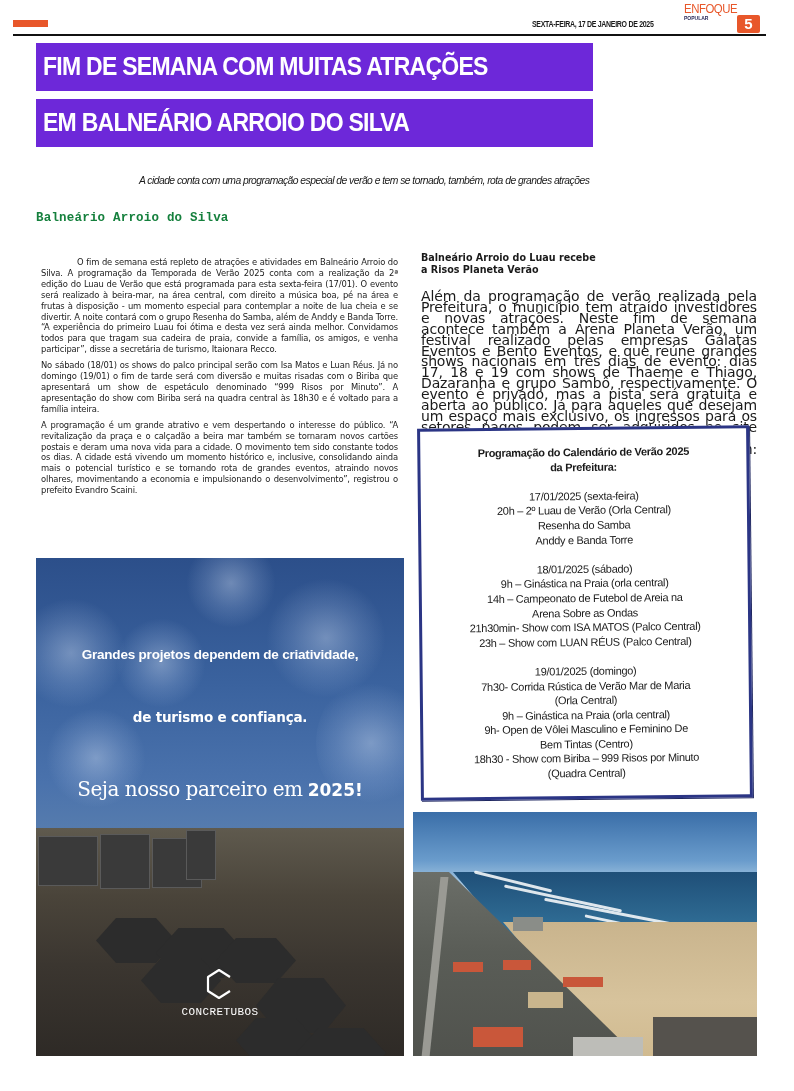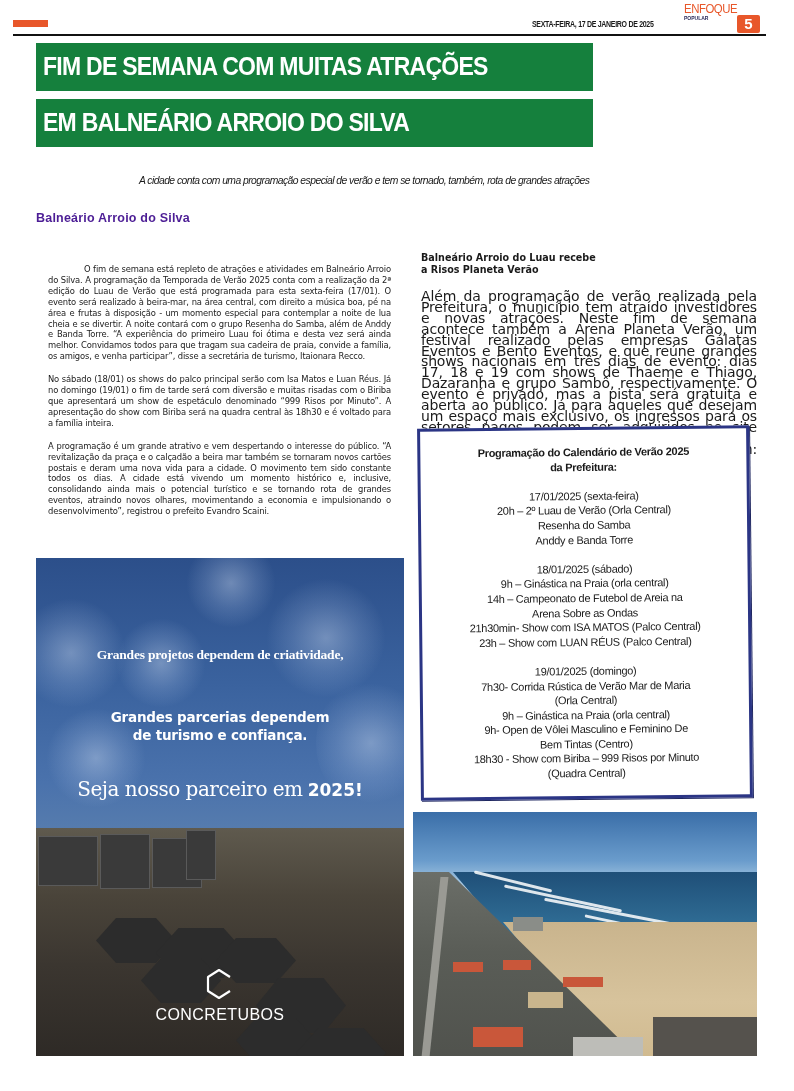--- a/index.html
+++ b/index.html
@@ -9,59 +9,59 @@
   
   .orange-bar { position: absolute; left: 13px; top: 20px; width: 35px; height: 7px; background: #e8572a; }
   .header-date { position: absolute; left: 532px; top: 19px; font-family: "Liberation Sans", sans-serif; font-size: 7px; font-weight: bold; letter-spacing: -0.3px; color: #1a1a1a; transform: scaleY(1.25); transform-origin: left top; }
   .brand { position: absolute; left: 684px; top: 4px; }
   .brand-main { font-family: "Liberation Sans", sans-serif; font-size: 12px; color: #e8572a; letter-spacing: -0.5px; line-height: 11px; display: block; transform: scaleX(0.95); transform-origin: left; }
   .brand-sub { font-family: "Liberation Sans", sans-serif; font-size: 5px; font-weight: bold; color: #2a2a5a; display: block; line-height: 6px; }
   .page-num { position: absolute; left: 737px; top: 15px; width: 23px; height: 18px; background: #e8572a; color: #fff; font-family: "Liberation Sans", sans-serif; font-size: 15px; font-weight: bold; text-align: center; line-height: 18px; border-radius: 2px; }
   .header-rule { position: absolute; left: 13px; top: 34px; width: 753px; height: 2px; background: #111; }
 
   
-  .headline-band { position: absolute; left: 36px; width: 557px; height: 48px; background: #15803d; }
+  .headline-band { position: absolute; left: 36px; width: 557px; height: 48px; background: #6d28d9; }
   .headline-band.one { top: 43px; }
   .headline-band.two { top: 99px; }
   .headline-text { position: absolute; left: 7px; top: 9px; font-family: "Liberation Sans", sans-serif; font-weight: bold; font-size: 25px; color: #ffffff; letter-spacing: -0.8px; white-space: nowrap; transform: scaleX(0.92); transform-origin: left; }
 
   .subtitle { position: absolute; left: 139px; top: 174px; font-family: "Liberation Sans", sans-serif; font-style: italic; font-size: 11.5px; color: #1a1a1a; letter-spacing: -0.6px; white-space: nowrap; transform: scaleX(0.9); transform-origin: left; }
 
-  .section-title { position: absolute; left: 36px; top: 211px; font-family: Liberation Sans, sans-serif; font-weight: bold; font-size: 12.5px; color: #4c1d95; letter-spacing: 0.2px; }
+  .section-title { position: absolute; left: 36px; top: 211px; font-family: Liberation Mono, monospace; font-weight: bold; font-size: 12.5px; color: #15803d; letter-spacing: 0.2px; }
 
   
   .col-left { position: absolute; left: 36px; top: 252px; width: 367px; font-family: "DejaVu Sans", sans-serif; font-size: 8.4px; line-height: 10.9px; text-align: justify; color: #1a1a1a; letter-spacing: -0.15px; }
-  .col-left p { margin: 12px; }
+  .col-left p { margin: 5px; }
   .col-left p.indent { text-indent: 36px; }
 
   
   .right-title { position: absolute; left: 421px; top: 252px; width: 300px; font-family: "DejaVu Sans", sans-serif; font-weight: bold; font-size: 9.6px; line-height: 12px; color: #1a1a1a; }
   .col-right { position: absolute; left: 421px; top: 291px; width: 336px; font-family: "DejaVu Sans", sans-serif; font-size: 14px; line-height: 10.9px; text-align: justify; color: #1a1a1a; letter-spacing: -0.15px; }
   .col-right p { margin: 0; }
 
   
   .schedule-box { position: absolute; left: 419px; top: 427px; width: 332px; height: 372px; border: 3px solid #2b3585; background: #fff; transform: rotate(-0.6deg); box-shadow: 1px 1px 0 #1f2760; }
   .schedule-inner { position: absolute; left: 0; right: 0; top: 15px; text-align: center; font-family: "Liberation Sans", sans-serif; font-size: 11px; line-height: 14.6px; color: #1a1a1a; letter-spacing: -0.3px; }
   .schedule-title { font-weight: bold; font-size: 11px; }
   .schedule-gap { height: 14.6px; }
 
   
   .ad { position: absolute; left: 36px; top: 558px; width: 368px; height: 498px; overflow: hidden;
         background: linear-gradient(180deg, #2c4f8a 0%, #3a629e 25%, #4a72ac 45%, #5a7fae 58%, #8096b4 68%, #6b6c6a 72%, #4b4843 78%, #3e3a35 88%, #2d2a26 100%); }
   .firework { position: absolute; border-radius: 50%; background: radial-gradient(circle, rgba(230,240,255,0.35) 0%, rgba(210,225,250,0.15) 40%, rgba(200,220,250,0) 70%); }
-  .ad-line1 { position: absolute; left: 0; right: 0; top: 88px; text-align: center; font-family: Liberation Serif, serif; font-weight: bold; font-size: 13.5px; line-height: 18px; color: #ffffff; letter-spacing: -0.2px; }
+  .ad-line1 { position: absolute; left: 0; right: 0; top: 88px; text-align: center; font-family: Liberation Sans, sans-serif; font-weight: bold; font-size: 13.5px; line-height: 18px; color: #ffffff; letter-spacing: -0.2px; }
   .ad-line2 { position: absolute; left: 0; right: 0; top: 150px; text-align: center; font-family: "DejaVu Sans", sans-serif; font-weight: bold; font-size: 13.5px; line-height: 18px; color: #ffffff; letter-spacing: -0.2px; }
   .ad-tagline { position: absolute; left: 0; right: 0; top: 219px; text-align: center; color: #ffffff; white-space: nowrap; }
   .ad-tagline .script { font-family: "DejaVu Serif", serif; font-size: 20px; letter-spacing: -0.5px; }
   .ad-tagline .year { font-family: "DejaVu Sans", sans-serif; font-weight: bold; font-size: 17px; }
   .ad-ground { position: absolute; left: 0; right: 0; top: 270px; bottom: 0; background: linear-gradient(180deg, #5f5a4e 0%, #4a443a 30%, #3b3630 60%, #2e2a26 100%); }
   .paver { position: absolute; background: #3a3a3a; border: 1px solid #5a5a5a; }
   .hexagon-stack { position: absolute; background: #2c2c2c; clip-path: polygon(25% 0, 75% 0, 100% 50%, 75% 100%, 25% 100%, 0 50%); }
   .logo-hex { position: absolute; left: 168px; top: 410px; width: 30px; height: 32px; }
-  .logo-text { position: absolute; left: 0; right: 0; top: 448px; text-align: center; font-family: Liberation Sans, sans-serif; font-size: 16px; color: #ffffff; letter-spacing: 0.4px; }
+  .logo-text { position: absolute; left: 0; right: 0; top: 448px; text-align: center; font-family: Liberation Mono, monospace; font-size: 11px; color: #ffffff; letter-spacing: 0.4px; }
 
   
   .photo { position: absolute; left: 413px; top: 812px; width: 344px; height: 244px; overflow: hidden;
            background: linear-gradient(180deg, #3a6ea8 0%, #6a9ccc 20%, #a9c9e2 30%, #c8dceb 33%); }
   .sea { position: absolute; left: 40px; top: 60px; width: 320px; height: 120px; background: linear-gradient(180deg, #1f4f78 0%, #2e6a92 40%, #4b86a8 100%); transform: skewX(40deg); transform-origin: left top; }
   .surf { position: absolute; height: 3px; background: rgba(255,255,255,0.85); border-radius: 2px; }
   .sand { position: absolute; left: 90px; top: 110px; width: 320px; height: 160px; background: linear-gradient(180deg, #c9b48d 0%, #d7c39c 50%, #cdb68a 100%); transform: skewX(40deg); transform-origin: left top; }
   .city { position: absolute; left: 0; top: 60px; width: 240px; height: 200px; background: linear-gradient(180deg, #6b6e68 0%, #5a5d57 40%, #4f514c 100%); clip-path: polygon(0 0, 15% 0, 100% 100%, 0 100%); }
   .roof { position: absolute; background: #c9573a; }
   .building { position: absolute; background: #8a8d88; }
@@ -146,21 +146,20 @@
   <div class="firework" style="left:-20px;top:40px;width:110px;height:110px;"></div>
   <div class="firework" style="left:230px;top:20px;width:120px;height:120px;"></div>
   <div class="firework" style="left:80px;top:60px;width:90px;height:90px;"></div>
   <div class="firework" style="left:280px;top:120px;width:110px;height:130px;"></div>
   <div class="firework" style="left:10px;top:150px;width:100px;height:100px;"></div>
 
   <div class="ad-line1">
     <div>Grandes projetos dependem de criatividade,</div>
   </div>
   <div class="ad-line2">
-    <div>Grandes parcerias dependem</div>
     <div>de turismo e confiança.</div>
   </div>
   <div class="ad-tagline">
     <span class="script">Seja nosso parceiro em</span>
     <span class="year">2025!</span>
   </div>
 
   <div class="ad-ground">
     <div class="paver" style="left:2px;top:8px;width:60px;height:50px;"></div>
     <div class="paver" style="left:64px;top:6px;width:50px;height:55px;"></div>

